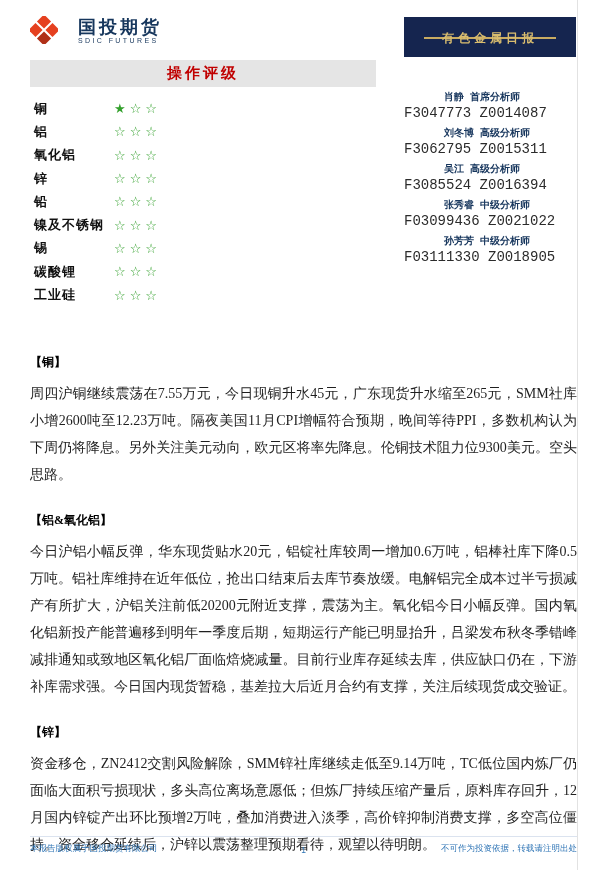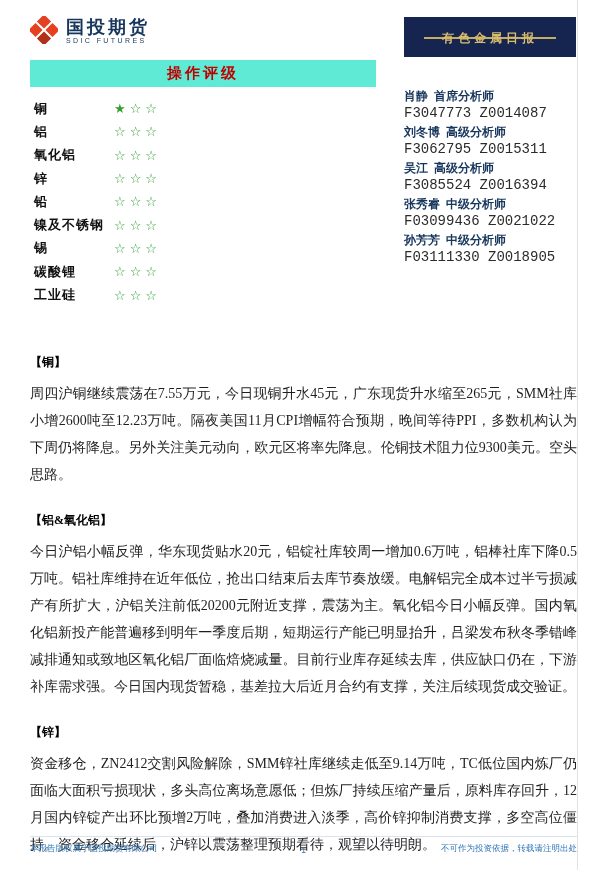--- a/index.html
+++ b/index.html
@@ -18,21 +18,21 @@
     width: 1px;
     background: #e2e2e2;
   }
 
   
   .brand {
     position: absolute;
     left: 30px; top: 16px;
     display: flex;
     align-items: center;
-    gap: 8px;
+    gap: 20px;
   }
   .brand-logo { width: 28px; height: 28px; flex: 0 0 auto; }
   .brand-text { display: flex; flex-direction: column; }
   .brand-name {
     font-size: 18px;
     font-weight: bold;
     color: #16365c;
     letter-spacing: 3px;
     line-height: 20px;
   }
@@ -80,21 +80,21 @@
   }
 
   
   .rating-panel {
     position: absolute;
     left: 30px; top: 60px;
     width: 346px;
   }
   .rating-header {
     height: 27px;
-    background: #5eead4;
+    background: #e5e5e5;
     display: flex;
     align-items: center;
     justify-content: center;
     text-align: center;
   }
   .rating-header span {
     color: #c00000;
     font-size: 15px;
     font-weight: bold;
     letter-spacing: 3px;
@@ -121,24 +121,25 @@
   }
 
   
   .analysts {
     position: absolute;
     left: 404px; top: 88px;
     width: 172px;
   }
   .analyst { margin-bottom: 1px; }
   .analyst-name-line {
-    font-size: 12px;
+    font-size: 10px;
     font-weight: bold;
     color: #17365d;
     line-height: 17px;
+    margin-left: 40px;
   }
   .analyst-title { margin-left: 6px; }
   .analyst-codes {
     font-family: "Liberation Mono", monospace;
     font-size: 14px;
     color: #2b2b2b;
     line-height: 17px;
     margin-bottom: 2px;
   }
   .contact-block { margin-top: 38px; }

